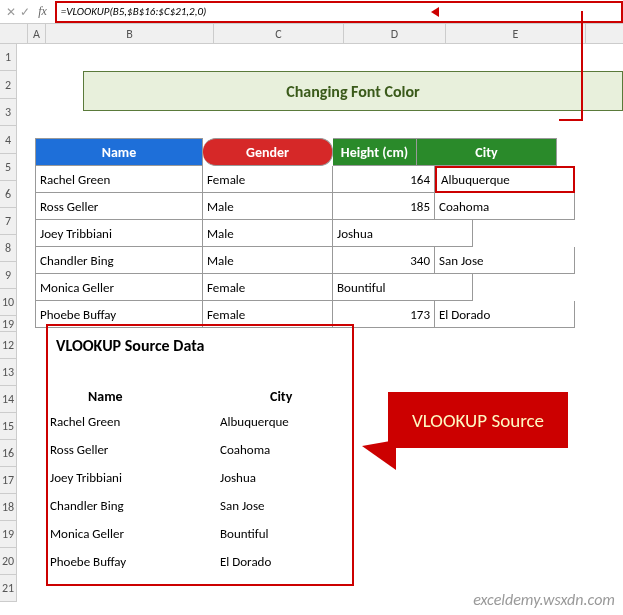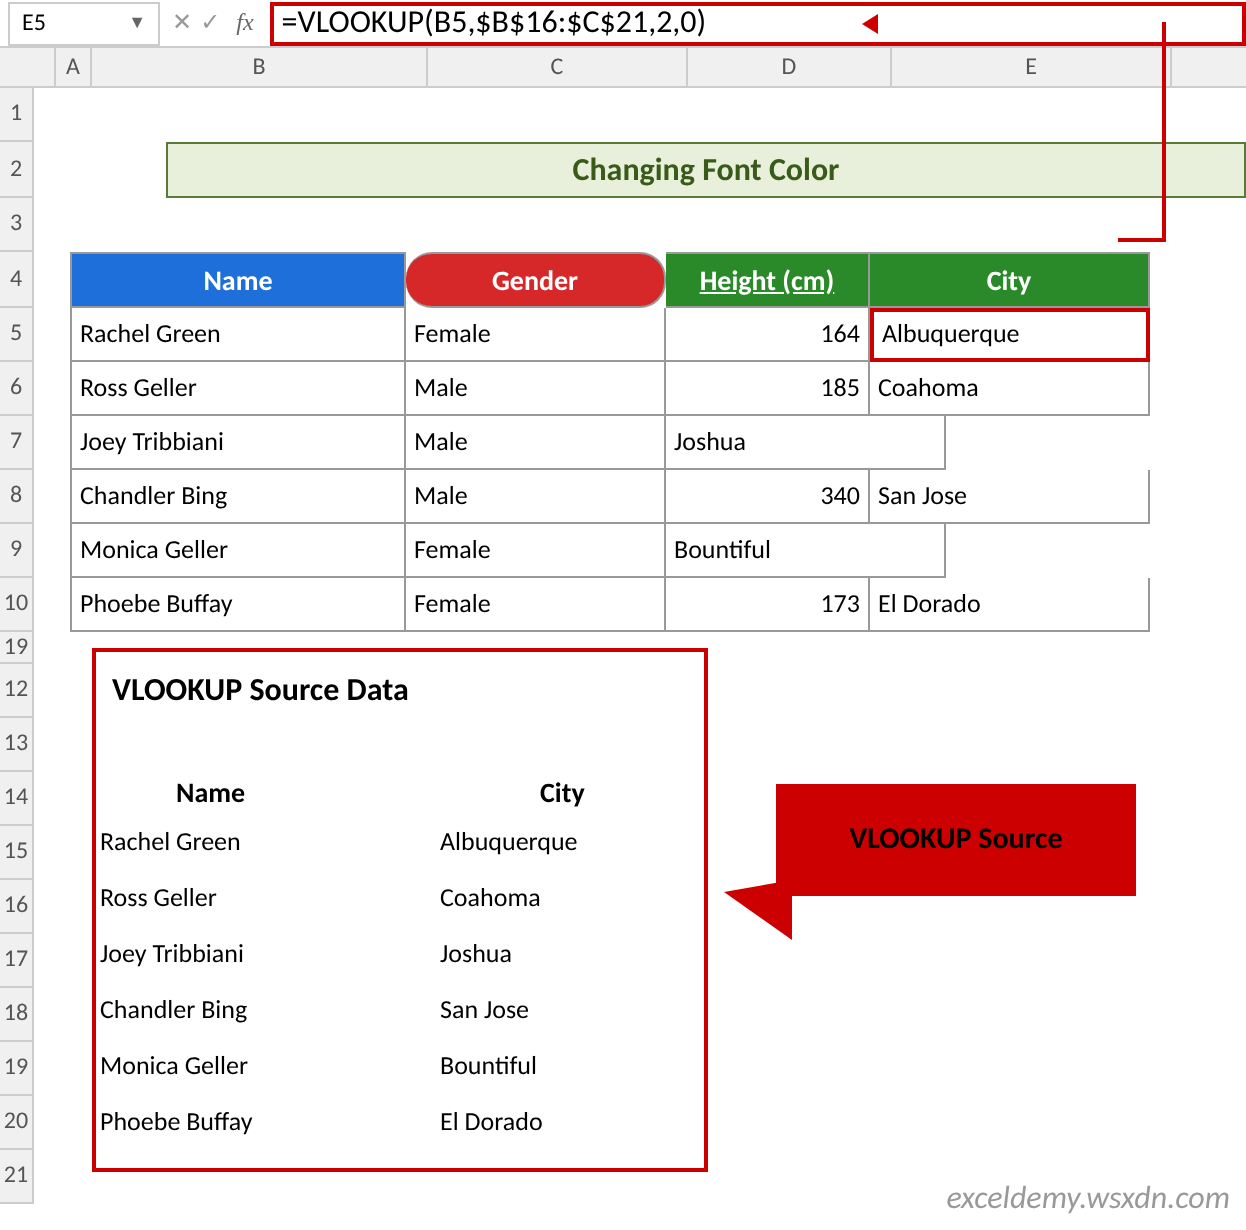--- a/index.html
+++ b/index.html
@@ -4,48 +4,48 @@
   <style>
     * { box-sizing: border-box; margin: 0; padding: 0; }
     body { font-family: Calibri, Arial, sans-serif; font-size: 13px; background: #fff; width: 623px; height: 615px; position: relative; overflow: hidden; }
     
     .formula-bar { display: flex; align-items: center; height: 24px; border-bottom: 1px solid #ccc; background: #fff; }
     .name-box { width: 76px; height: 22px; border: 1px solid #ccc; margin-left: 4px; display: flex; align-items: center; padding: 0 6px; font-size: 12px; background: #fff; }
     .name-box-text { flex: 1; }
     .dropdown-arrow { font-size: 9px; color: #666; }
     .fx-controls { display: flex; align-items: center; margin-left: 6px; gap: 4px; color: #999; font-size: 12px; }
     .fx-btn { font-style: italic; font-family: serif; color: #666; padding: 0 4px; }
-    .formula-input { flex: 1; margin-left: 4px; padding: 2px 4px; font-size: 16px; border: 2px solid #c00; height: 22px; display: flex; align-items: center; }
+    .formula-input { flex: 1; margin-left: 4px; padding: 2px 4px; font-size: 11px; border: 2px solid #c00; height: 22px; display: flex; align-items: center; font-style: italic; }
     
     .col-headers { display: flex; height: 20px; background: #f0f0f0; border-bottom: 1px solid #ccc; }
     .corner { width: 28px; border-right: 1px solid #ccc; background: #f0f0f0; }
     .col-h { border-right: 1px solid #ccc; display: flex; align-items: center; justify-content: center; color: #555; font-size: 12px; background: #f0f0f0; }
     .col-A { width: 18px; }
     .col-B { width: 168px; }
     .col-C { width: 130px; }
     .col-D { width: 102px; }
     .col-E { width: 140px; }
     
     .sheet { display: flex; }
     .row-headers { width: 28px; display: flex; flex-direction: column; }
     .row-h { height: 27px; border-bottom: 1px solid #ccc; border-right: 1px solid #ccc; display: flex; align-items: center; justify-content: center; color: #555; font-size: 12px; background: #f0f0f0; }
     .row-h.tall { height: 28px; }
     .row-h.r11 { height: 16px; }
     
     .grid { flex: 1; position: relative; }
     .row { display: flex; height: 27px; }
     
-    .title-row { height: 28px; padding-left: 48px; }
+    .title-row { height: 40px; padding-left: 48px; }
     .title-cell { width: 540px; background: #e8f0dc; border: 1px solid #5a7a3a; display: flex; align-items: center; justify-content: center; font-weight: bold; font-size: 16px; color: #3a5a1a; }
     
     .header-row { height: 28px; }
     .th { color: #fff; font-weight: bold; display: flex; align-items: center; justify-content: center; border-right: 1px solid #999; border-bottom: 1px solid #999; border-top: 1px solid #999; font-size: 14px; }
     .th-name { width: 168px; background: #1e6fd9; border-left: 1px solid #999; }
     .th-gender { width: 130px; background: #d62828; border-radius: 13px; }
-    .th-height { width: 102px; background: #2a8a2a; text-decoration: underline; }
+    .th-height { width: 84px; background: #2a8a2a; }
     .th-city { width: 140px; background: #2a8a2a; }
     
     .data-row { height: 27px; }
     .td { border-right: 1px solid #999; border-bottom: 1px solid #999; display: flex; align-items: center; padding: 0 4px; font-size: 13px; }
     .td-name { width: 168px; border-left: 1px solid #999; }
     .td-gender { width: 130px; }
     .td-height { width: 102px; justify-content: flex-end; }
     .td-city { width: 140px; }
     
     .selected-cell { border: 2px solid #c00 !important; position: relative; }
@@ -55,37 +55,33 @@
     .source-box { position: absolute; left: 46px; top: 324px; width: 308px; height: 262px; border: 2px solid #c00; }
     
     .source-title { position: absolute; left: 56px; top: 336px; font-weight: bold; font-size: 16px; }
     .source-h-name { position: absolute; left: 88px; top: 388px; font-weight: bold; font-size: 14px; }
     .source-h-city { position: absolute; left: 270px; top: 388px; font-weight: bold; font-size: 14px; }
     
     .src-row { position: absolute; font-size: 13px; display: flex; }
     .src-name { width: 170px; }
     .src-city { width: 120px; }
     
-    .callout { position: absolute; left: 388px; top: 392px; width: 180px; height: 56px; background: #c00; color: #000000; display: flex; align-items: center; justify-content: center; font-weight: bold; font-size: 15px; }
+    .callout { position: absolute; left: 388px; top: 392px; width: 180px; height: 56px; background: #c00; color: #fef9c3; display: flex; align-items: center; justify-content: center; font-weight: normal; font-size: 19px; }
     .callout-tail { position: absolute; left: 362px; top: 440px; width: 0; height: 0; border-top: 6px solid transparent; border-bottom: 24px solid transparent; border-right: 34px solid #c00; }
     
     .arrow-line { position: absolute; right: 40px; top: 11px; width: 2px; height: 108px; background: #c00; }
     .arrow-line2 { position: absolute; right: 40px; top: 119px; width: 24px; height: 2px; background: #c00; }
     .arrow-head-left { position: absolute; right: 184px; top: 7px; width: 0; height: 0; border-top: 5px solid transparent; border-bottom: 5px solid transparent; border-right: 8px solid #c00; }
     
     .watermark { position: absolute; right: 8px; bottom: 6px; font-size: 16px; color: #999; font-style: italic; }
   </style>
 </head>
 <body>
 
 <div class="formula-bar">
-  <div class="name-box">
-    <span class="name-box-text">E5</span>
-    <span class="dropdown-arrow">▼</span>
-  </div>
   <div class="fx-controls">
     <span>✕</span>
     <span>✓</span>
     <span class="fx-btn">fx</span>
   </div>
   <div class="formula-input">=VLOOKUP(B5,$B$16:$C$21,2,0)</div>
 </div>
 
 <div class="col-headers">
   <div class="corner"></div>

